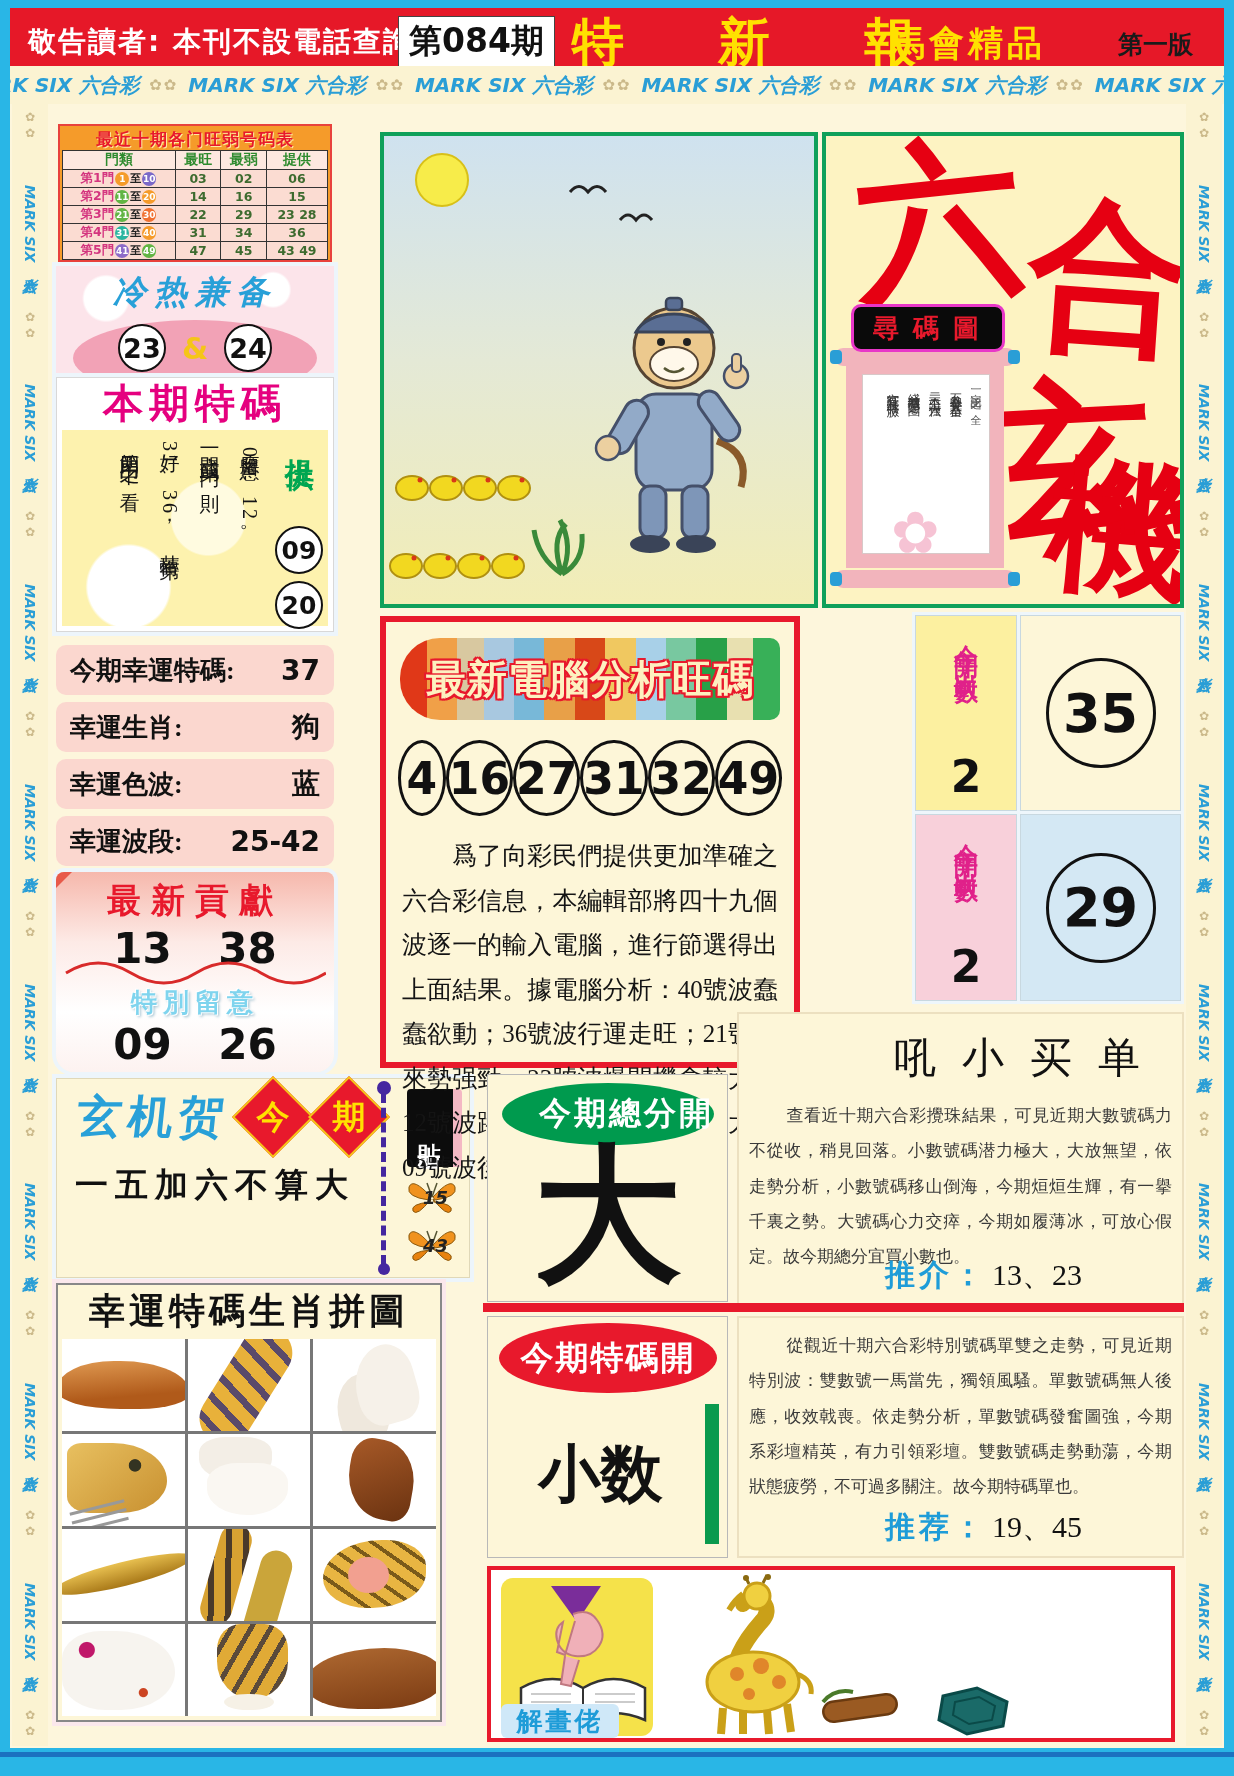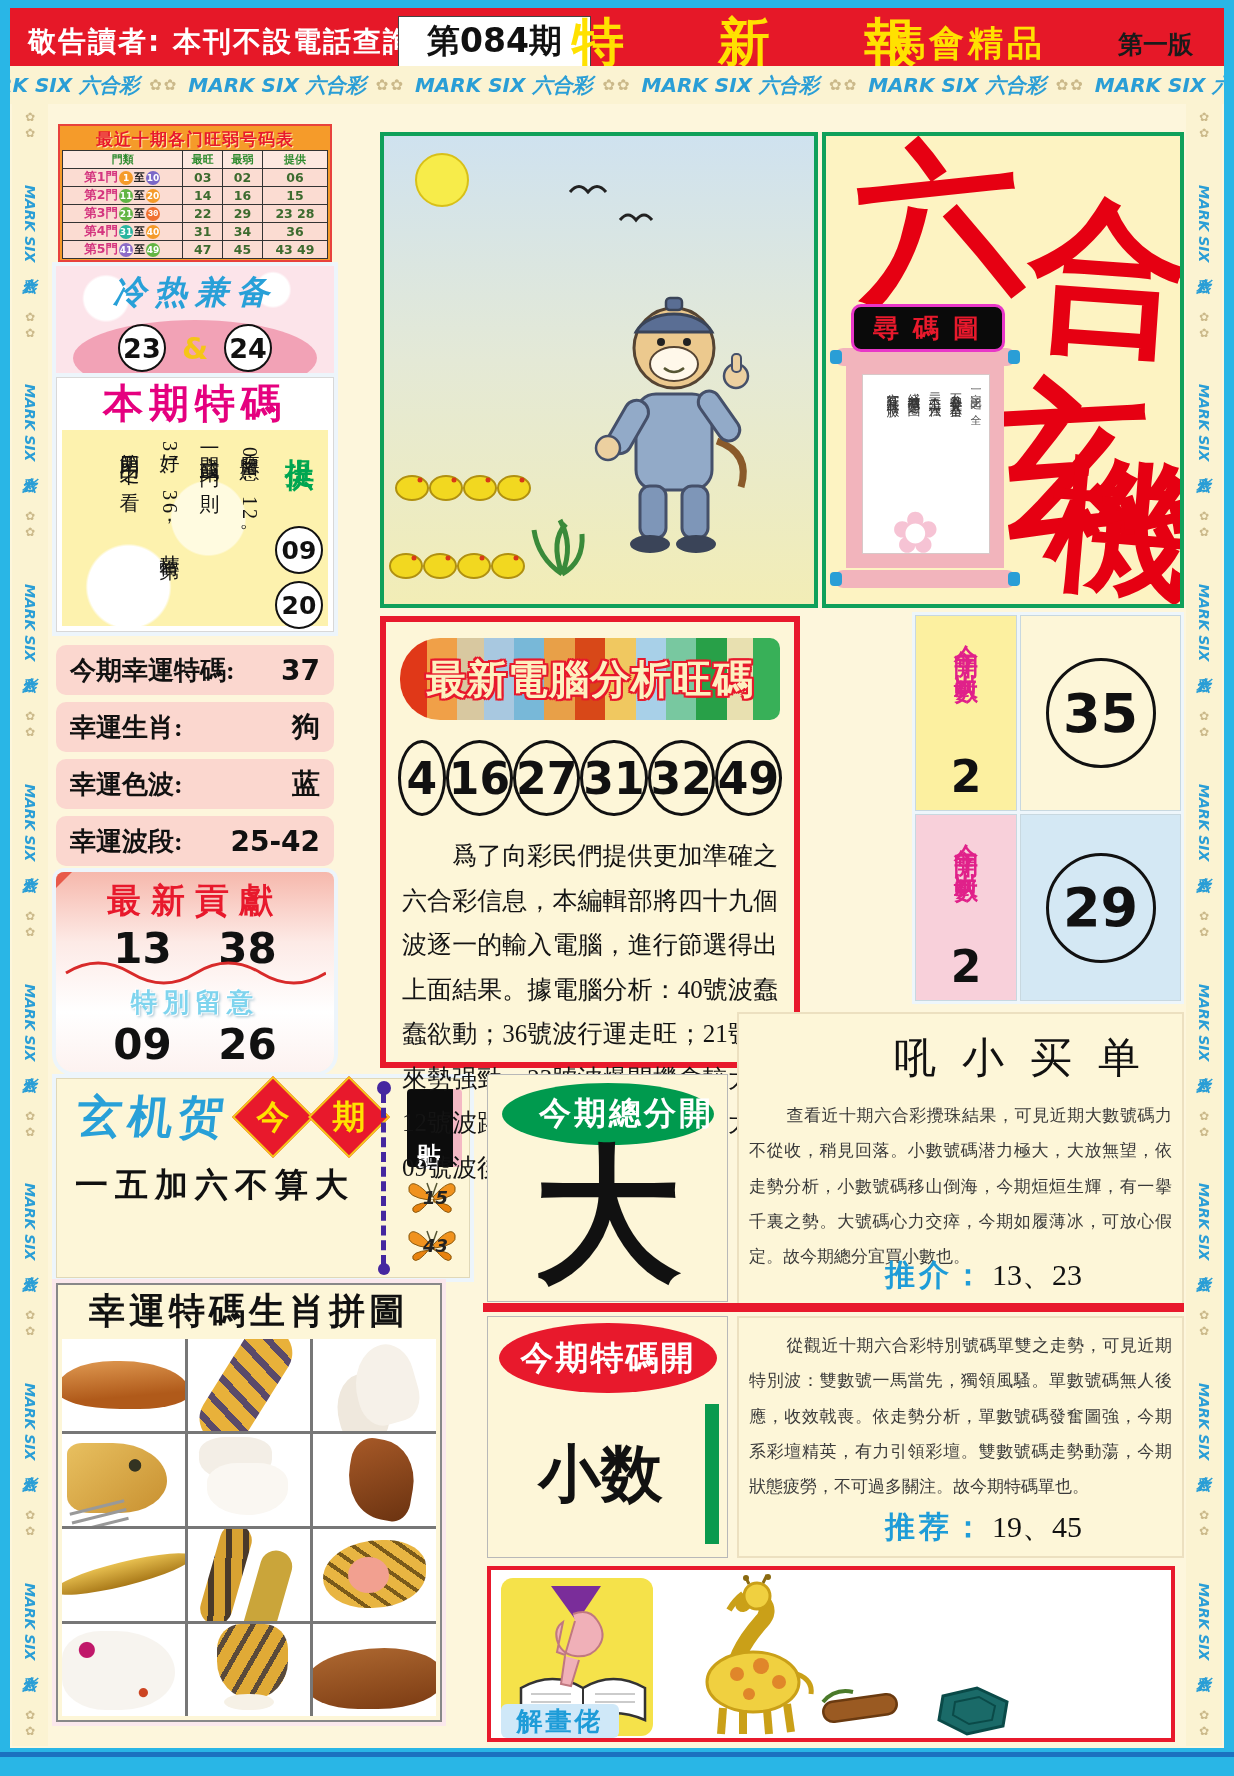--- a/index.html
+++ b/index.html
@@ -5,21 +5,21 @@
   html,body{margin:0;padding:0;background:#9bbfd4;}
   .page{position:relative;width:1234px;height:1776px;margin:0 auto;background:#29b6e6;
         font-family:"DejaVu Sans",sans-serif;overflow:hidden;}
   .inner{position:absolute;left:10px;top:8px;width:1214px;height:1740px;background:#fdf6dc;}
   .bottomline{position:absolute;left:0;top:1752px;width:1234px;height:5px;background:#1b72c0;}
 
   
   .header{position:absolute;left:10px;top:8px;width:1214px;height:58px;background:#e61828;}
   .notice{position:absolute;left:18px;top:15px;color:#fff;font-size:28px;font-weight:bold;letter-spacing:2px;}
   .edition{position:absolute;left:388px;top:8px;background:#fff;color:#111;font-size:33px;font-weight:bold;
-           padding:2px 28px;border:1px solid #444;}
+           padding:2px 10px;border:1px solid #444;}
   .masthead{position:absolute;left:562px;top:0px;color:#ffe100;font-size:52px;font-weight:bold;letter-spacing:38px;white-space:nowrap;}
   .tagline{position:absolute;left:880px;top:12px;color:#ffe100;font-size:35px;font-weight:bold;letter-spacing:4px;}
   .pagelabel{position:absolute;left:1108px;top:20px;color:#1a1a1a;font-size:25px;font-weight:bold;}
 
   
   .striptop{position:absolute;left:10px;top:66px;width:1214px;height:38px;background:#fbf3d2;
             display:flex;align-items:center;justify-content:center;gap:10px;overflow:hidden;}
   .brand{color:#2a9ed6;font-size:20px;font-weight:bold;font-style:italic;white-space:nowrap;}
   .flowers{color:#cbb98a;font-size:15px;letter-spacing:2px;}
   .rail{position:absolute;top:104px;width:36px;height:1642px;background:#fbf3d2;display:flex;flex-direction:column;
@@ -30,21 +30,21 @@
 
   .box{position:absolute;box-sizing:border-box;}
   .shadowbox{box-shadow:0 0 0 4px #edf5fb;}
 
   
   .tablebox{left:58px;top:124px;width:274px;height:138px;background:#f59b2a;border:2px solid #e8423c;padding:2px;}
   .tabletitle{color:#e8192c;font-weight:bold;font-size:17px;text-align:center;letter-spacing:1px;
               text-shadow:1px 1px 0 #ffe9a0;line-height:22px;}
   table.ht{border-collapse:collapse;width:100%;background:#fbdcd2;}
   table.ht td,table.ht th{border:1px solid #333;padding:0 2px;height:17px;font-size:12.5px;text-align:center;}
-  table.ht th{color:#2e8b2e;font-size:11px;background:#fde8e0;}
+  table.ht th{color:#2e8b2e;font-size:14px;background:#fde8e0;}
   .gate{color:#d4357f;font-weight:bold;white-space:nowrap;}
   .rangecirc{display:inline-flex;width:14px;height:14px;border-radius:50%;color:#fff;font-size:9px;
              align-items:center;justify-content:center;vertical-align:middle;margin:0 1px;}
   .zhi{color:#222;font-size:11px;}
   .num{color:#3d6b2f;font-weight:bold;font-size:13px;}
 
   
   .coldhot{left:56px;top:266px;width:278px;height:108px;background:#fce4ea;overflow:hidden;
            background-image:radial-gradient(circle at 18% 30%,#fff 0 9%,transparent 10%),
                             radial-gradient(circle at 78% 22%,#fff 0 7%,transparent 8%);}
@@ -296,21 +296,21 @@
             <td class="num">02</td>
             <td class="num">06</td>
           </tr>
           <tr>
             <td class="gate"><span>第2門</span><span class="rangecirc" style="background: rgb(98, 181, 68);">11</span><span class="zhi">至</span><span class="rangecirc" style="background: rgb(245, 155, 42);">20</span></td>
             <td class="num">14</td>
             <td class="num">16</td>
             <td class="num">15</td>
           </tr>
           <tr>
-            <td class="gate"><span>第3門</span><span class="rangecirc" style="background: rgb(98, 181, 68);">21</span><span class="zhi">至</span><span class="rangecirc" style="background: rgb(240, 112, 48); font-family: Liberation Mono, monospace;">30</span></td>
+            <td class="gate"><span>第3門</span><span class="rangecirc" style="background: rgb(98, 181, 68);">21</span><span class="zhi">至</span><span class="rangecirc" style="background: rgb(240, 112, 48);">30</span></td>
             <td class="num">22</td>
             <td class="num">29</td>
             <td class="num">23 28</td>
           </tr>
           <tr>
             <td class="gate"><span>第4門</span><span class="rangecirc" style="background: rgb(42, 181, 160);">31</span><span class="zhi">至</span><span class="rangecirc" style="background: rgb(245, 155, 42);">40</span></td>
             <td class="num">31</td>
             <td class="num">34</td>
             <td class="num">36</td>
           </tr>

